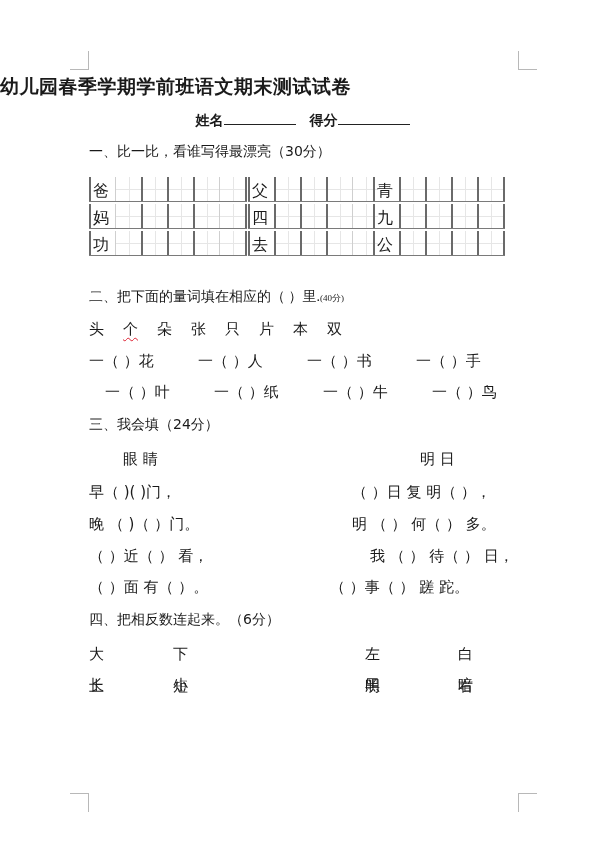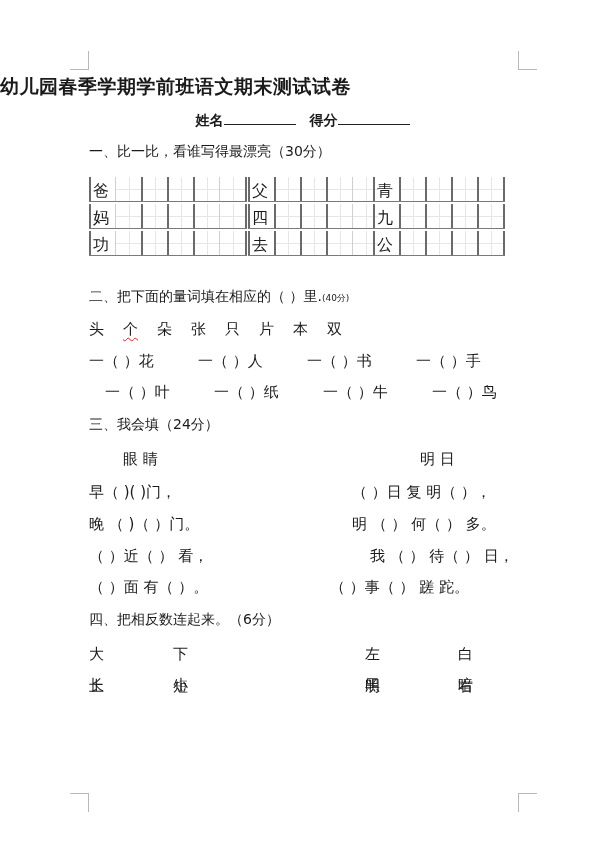--- a/index.html
+++ b/index.html
@@ -143,21 +143,21 @@
         <span class="ch">公</span>
       </div>
     <div class="cell"></div>
       <div class="cell"></div>
       <div class="cell"></div>
       <div class="cell"></div>
       <div class="end"></div>
   </div>
 </div>
 
-<div class="line" style="top:288px;">
+<div class="line" style="top:288px;font-family:Liberation Serif, serif;">
   <span>二、把下面的量词填在相应的（  ）里.</span><span class="small">(40分)</span>
 </div>
 
 <div class="line" style="top:320px; font-size:15px;">
   <span class="sp" style="width:34px;">头</span><span class="sp wavy" style="width:34px;">个</span><span class="sp" style="width:34px;">朵</span><span class="sp" style="width:34px;">张</span><span class="sp" style="width:34px;">只</span><span class="sp" style="width:34px;">片</span><span class="sp" style="width:34px;">本</span><span class="sp" style="width:34px;">双</span>
 </div>
 
 <div class="line" style="top:352px; font-size:15px;">
   <span class="sp" style="width:109px;">一（  ）花</span><span class="sp" style="width:109px;">一（  ）人</span><span class="sp" style="width:109px;">一（  ）书</span><span class="sp" style="width:109px;">一（  ）手</span>
 </div>

